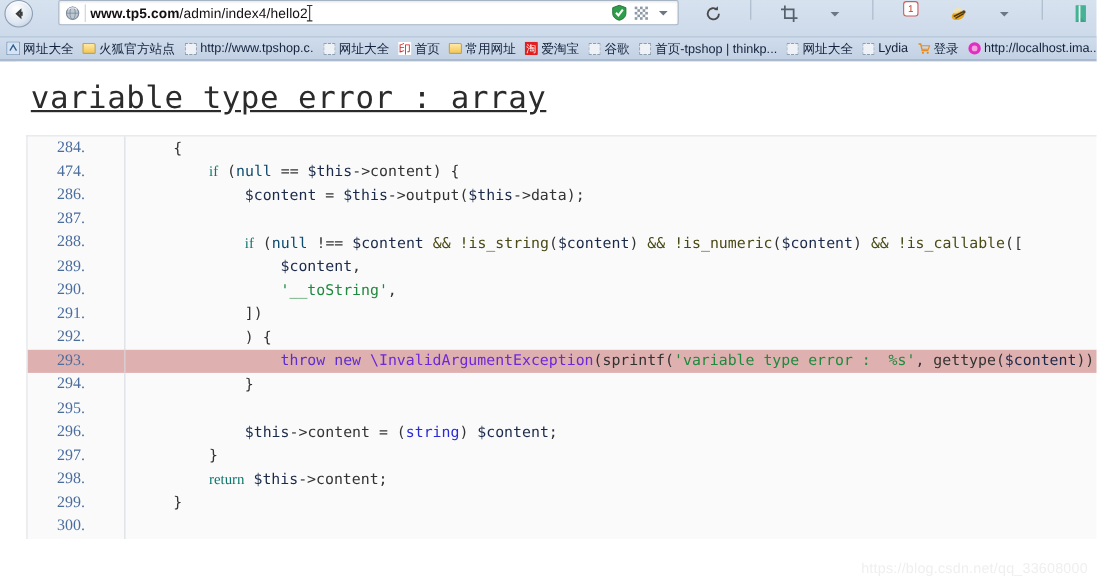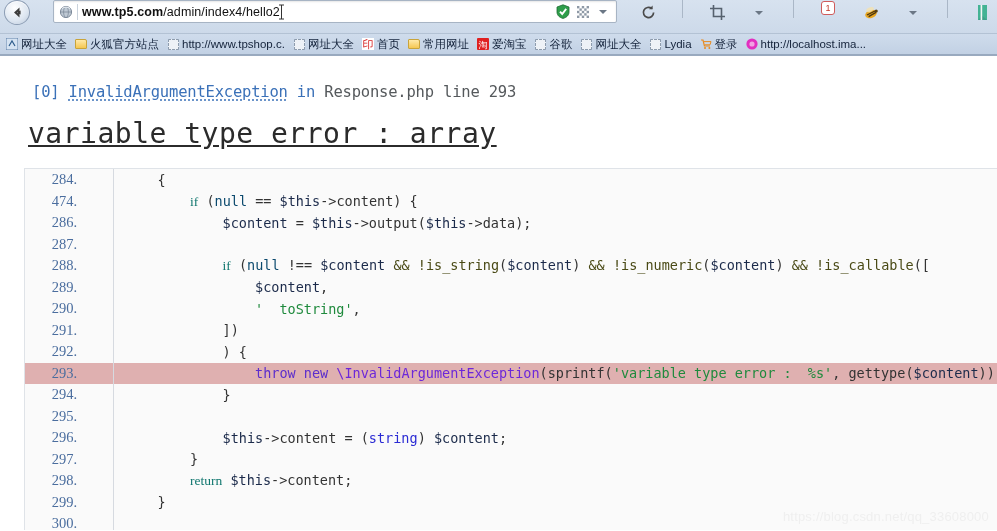--- a/index.html
+++ b/index.html
@@ -427,20 +427,26 @@
       <span class="bm-label">爱淘宝</span>
     </div>
 
     <div class="bm">
       <span class="bm-ico">
           <span class="ico-blank"></span>
         </span>
       <span class="bm-label">谷歌</span>
     </div>
 
+    <div class="bm" style="max-width:142px">
+      <span class="bm-ico">
+          <span class="ico-blank"></span>
+        </span>
+      <span class="bm-label">首页-tpshop | thinkp...</span>
+    </div>
 
     <div class="bm">
       <span class="bm-ico">
           <span class="ico-blank"></span>
         </span>
       <span class="bm-label">网址大全</span>
     </div>
 
     <div class="bm">
       <span class="bm-ico">
@@ -470,23 +476,20 @@
       </span>
       <span class="bm-label">http://localhost.ima...</span>
     </div>
 
   </div>
 </div>
 
 <div id="page">
   <div id="page-inner">
 
-    <div id="exception-header">
-      <div id="exception-title"><span class="idx">[0]</span><span class="plain"> </span><span id="exception-class">InvalidArgumentException</span><span class="plain"> </span><span class="kw-in">in</span><span class="plain"> </span><span class="plain">Response.php</span><span class="plain"> </span><span class="plain">line</span><span class="plain"> </span><span class="plain">293</span></div>
-    </div>
 
     <div id="exception-message">variable type error :  array</div>
 
     <div id="code-block">
       <div id="gutter-line"></div>
       <div id="code-rows">
           <div class="code-row"><div class="ln">284.</div><div class="code-text"><span class="t-op">    {</span></div></div>
           <div class="code-row"><div class="ln">474.</div><div class="code-text"><span class="t-op">        </span><span class="t-kw">if</span><span class="t-op"> (</span><span class="t-null">null</span><span class="t-op"> == </span><span class="t-var">$this</span><span class="t-op">-&gt;content) {</span></div></div>
           <div class="code-row"><div class="ln">286.</div><div class="code-text"><span class="t-op">            </span><span class="t-var">$content</span><span class="t-op"> = </span><span class="t-var">$this</span><span class="t-op">-&gt;output(</span><span class="t-var">$this</span><span class="t-op">-&gt;data);</span></div></div>
           <div class="code-row"><div class="ln">287.</div><div class="code-text"><span class="t-op"></span></div></div>

